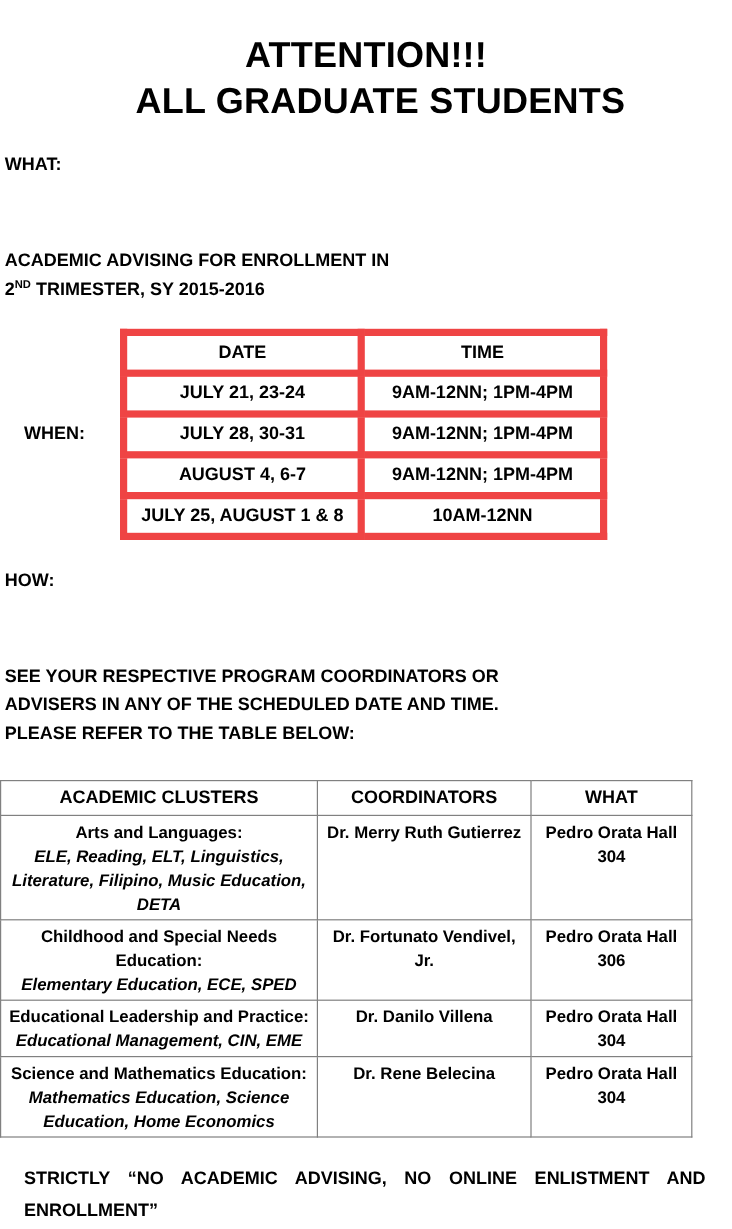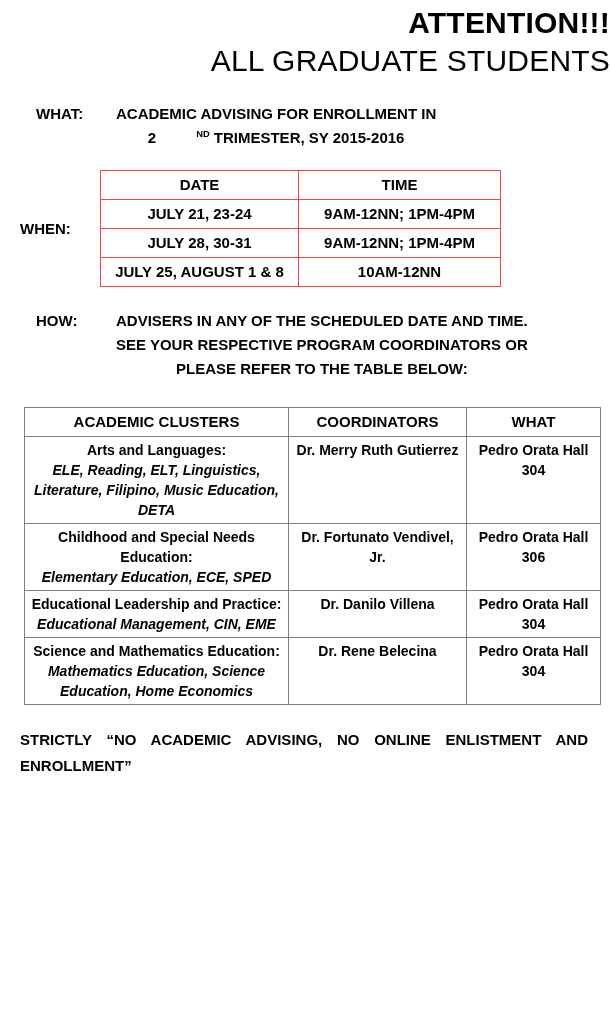--- a/index.html
+++ b/index.html
@@ -18,94 +18,93 @@
   .page {
     width: 610px;
     height: 1024px;
     box-sizing: border-box;
     padding: 0;
     position: relative;
   }
 
   
   .title-block {
-    text-align: right;
-    padding-top: 4px;
+    text-align: center;
+    padding-top: 28px;
   }
   .title-line1 {
     font-size: 30px;
     font-weight: bold;
     letter-spacing: 0.2px;
     line-height: 38px;
   }
   .title-line2 {
     font-size: 30px;
-    font-weight: normal;
+    font-weight: bold;
     letter-spacing: 0.2px;
     line-height: 38px;
     margin-left: 24px;
   }
 
   
   .section {
     display: flex;
     align-items: flex-start;
-    padding-left: 36px;
+    padding-left: 4px;
     margin-top: 22px;
+    flex-direction: column;
   }
   .section-label {
     font-size: 15px;
     font-weight: bold;
     width: 80px;
     flex: 0 0 80px;
     line-height: 24px;
   }
   .section-body {
     font-size: 15px;
     font-weight: bold;
     line-height: 24px;
   }
   .section-body .ln {
     display: block;
     white-space: nowrap;
-    text-align: center;
   }
   sup {
     font-size: 0.62em;
     vertical-align: super;
     line-height: 0;
-    margin-left: 40px;
   }
 
   
   .when-row {
     display: flex;
     align-items: center;
     padding-left: 20px;
     margin-top: 20px;
   }
   table.sched {
     border-collapse: collapse;
     width: 400px;
     table-layout: fixed;
   }
   table.sched td {
-    border: 1px solid #ef4444;
+    border: 6px solid #ef4444;
     text-align: center;
     font-size: 15px;
     font-weight: bold;
     padding: 3px 4px;
     line-height: 22px;
   }
   table.sched col.c-date { width: 198px; }
   table.sched col.c-time { width: 202px; }
 
   
   .clusters-wrap {
-    padding: 0 24px;
+    padding: 0 0;
     margin-top: 26px;
   }
   table.clusters {
     border-collapse: collapse;
     width: 576px;
     table-layout: fixed;
   }
   table.clusters col.c-cluster { width: 264px; }
   table.clusters col.c-coord   { width: 178px; }
   table.clusters col.c-room    { width: 134px; }
@@ -178,32 +177,36 @@
         </tr>
         <tr>
           <td>JULY 21, 23-24</td>
           <td>9AM-12NN; 1PM-4PM</td>
         </tr>
         <tr>
           <td>JULY 28, 30-31</td>
           <td>9AM-12NN; 1PM-4PM</td>
         </tr>
         <tr>
+          <td>AUGUST 4, 6-7</td>
+          <td>9AM-12NN; 1PM-4PM</td>
+        </tr>
+        <tr>
           <td>JULY 25, AUGUST 1 &amp; 8</td>
           <td>10AM-12NN</td>
         </tr>
       </tbody>
     </table>
   </div>
 
   <div class="section">
     <div class="section-label">HOW:</div>
     <div class="section-body">
+      <span class="ln">SEE YOUR RESPECTIVE PROGRAM COORDINATORS OR</span>
       <span class="ln">ADVISERS IN ANY OF THE SCHEDULED DATE AND TIME.</span>
-      <span class="ln">SEE YOUR RESPECTIVE PROGRAM COORDINATORS OR</span>
       <span class="ln">PLEASE REFER TO THE TABLE BELOW:</span>
     </div>
   </div>
 
   <div class="clusters-wrap">
     <table class="clusters">
       <colgroup>
           <col class="c-cluster">
           <col class="c-coord">
           <col class="c-room">

